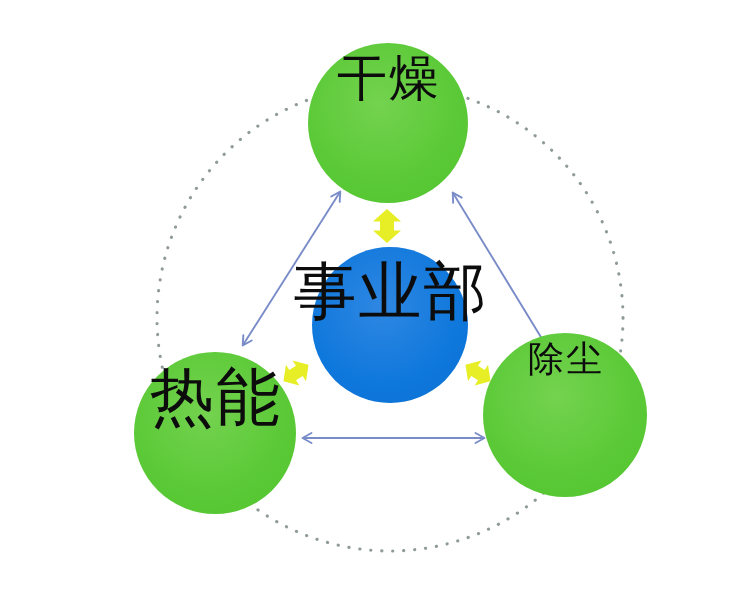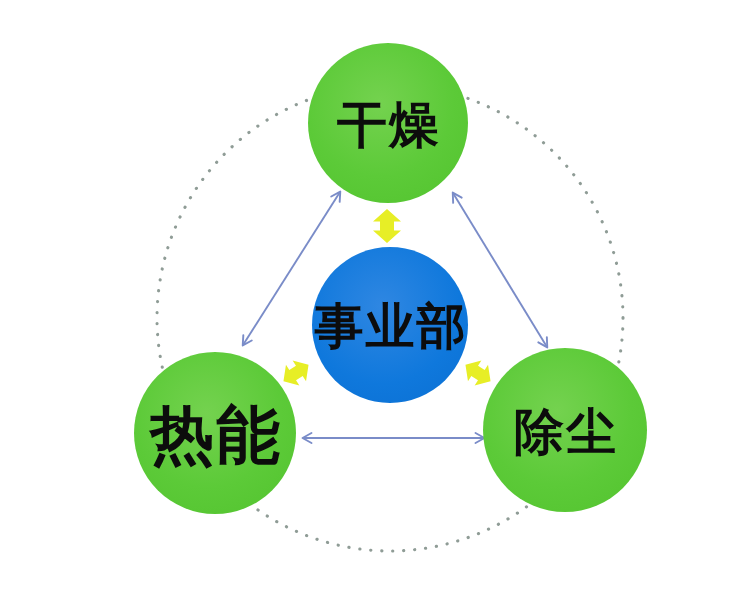--- a/index.html
+++ b/index.html
@@ -3,30 +3,30 @@
 <meta charset="utf-8">
 <style>
   html,body{margin:0;padding:0;background:#ffffff;}
   .canvas{
     position:relative;width:750px;height:609px;background:#ffffff;overflow:hidden;
     font-family:"Liberation Sans","DejaVu Sans",sans-serif;
   }
   .layer{position:absolute;left:0;top:0;width:750px;height:609px;}
   .node{
     position:absolute;border-radius:50%;
-    display:flex;align-items:center;justify-content:center;
-    color:#0c0c0c;font-weight:bold;white-space:nowrap;
+    display:flex;align-items:flex-start;justify-content:center;
+    color:#0c0c0c;font-weight:normal;white-space:nowrap;
   }
   .node span{letter-spacing:2px;margin-right:-2px;transform:translateY(2px);}
   .node.green{background:radial-gradient(circle at 45% 38%, #74d24f 0%, #5cca38 55%, #52c32e 100%);}
   .node.blue{background:radial-gradient(circle at 45% 38%, #2f87e2 0%, #0f78dc 60%, #0b6fd2 100%);}
   .node-top   {left:308px;top:43px; width:160px;height:160px;font-size:50px;}
-  .node-center{left:312px;top:247px;width:156px;height:156px;font-size:49px;}
+  .node-center{left:312px;top:247px;width:156px;height:156px;font-size:63px;}
   .node-left  {left:134px;top:352px;width:162px;height:162px;font-size:64px;}
-  .node-right {left:483px;top:348px;width:164px;height:164px;font-size:50px;}
+  .node-right {left:483px;top:333px;width:164px;height:164px;font-size:36px;}
 </style>
 </head>
 <body>
 
 <div class="canvas">
 
   <svg class="layer" width="750" height="609" viewBox="0 0 750 609">
     <defs>
       <marker id="ah" viewBox="0 0 14 14" refX="11" refY="7" markerWidth="14" markerHeight="14" markerUnits="userSpaceOnUse" orient="auto-start-reverse">
         <path d="M2.5,2 L11.5,7 L2.5,12" fill="none" stroke="#7a8cc8" stroke-width="1.9" stroke-linecap="round" stroke-linejoin="round"></path>

